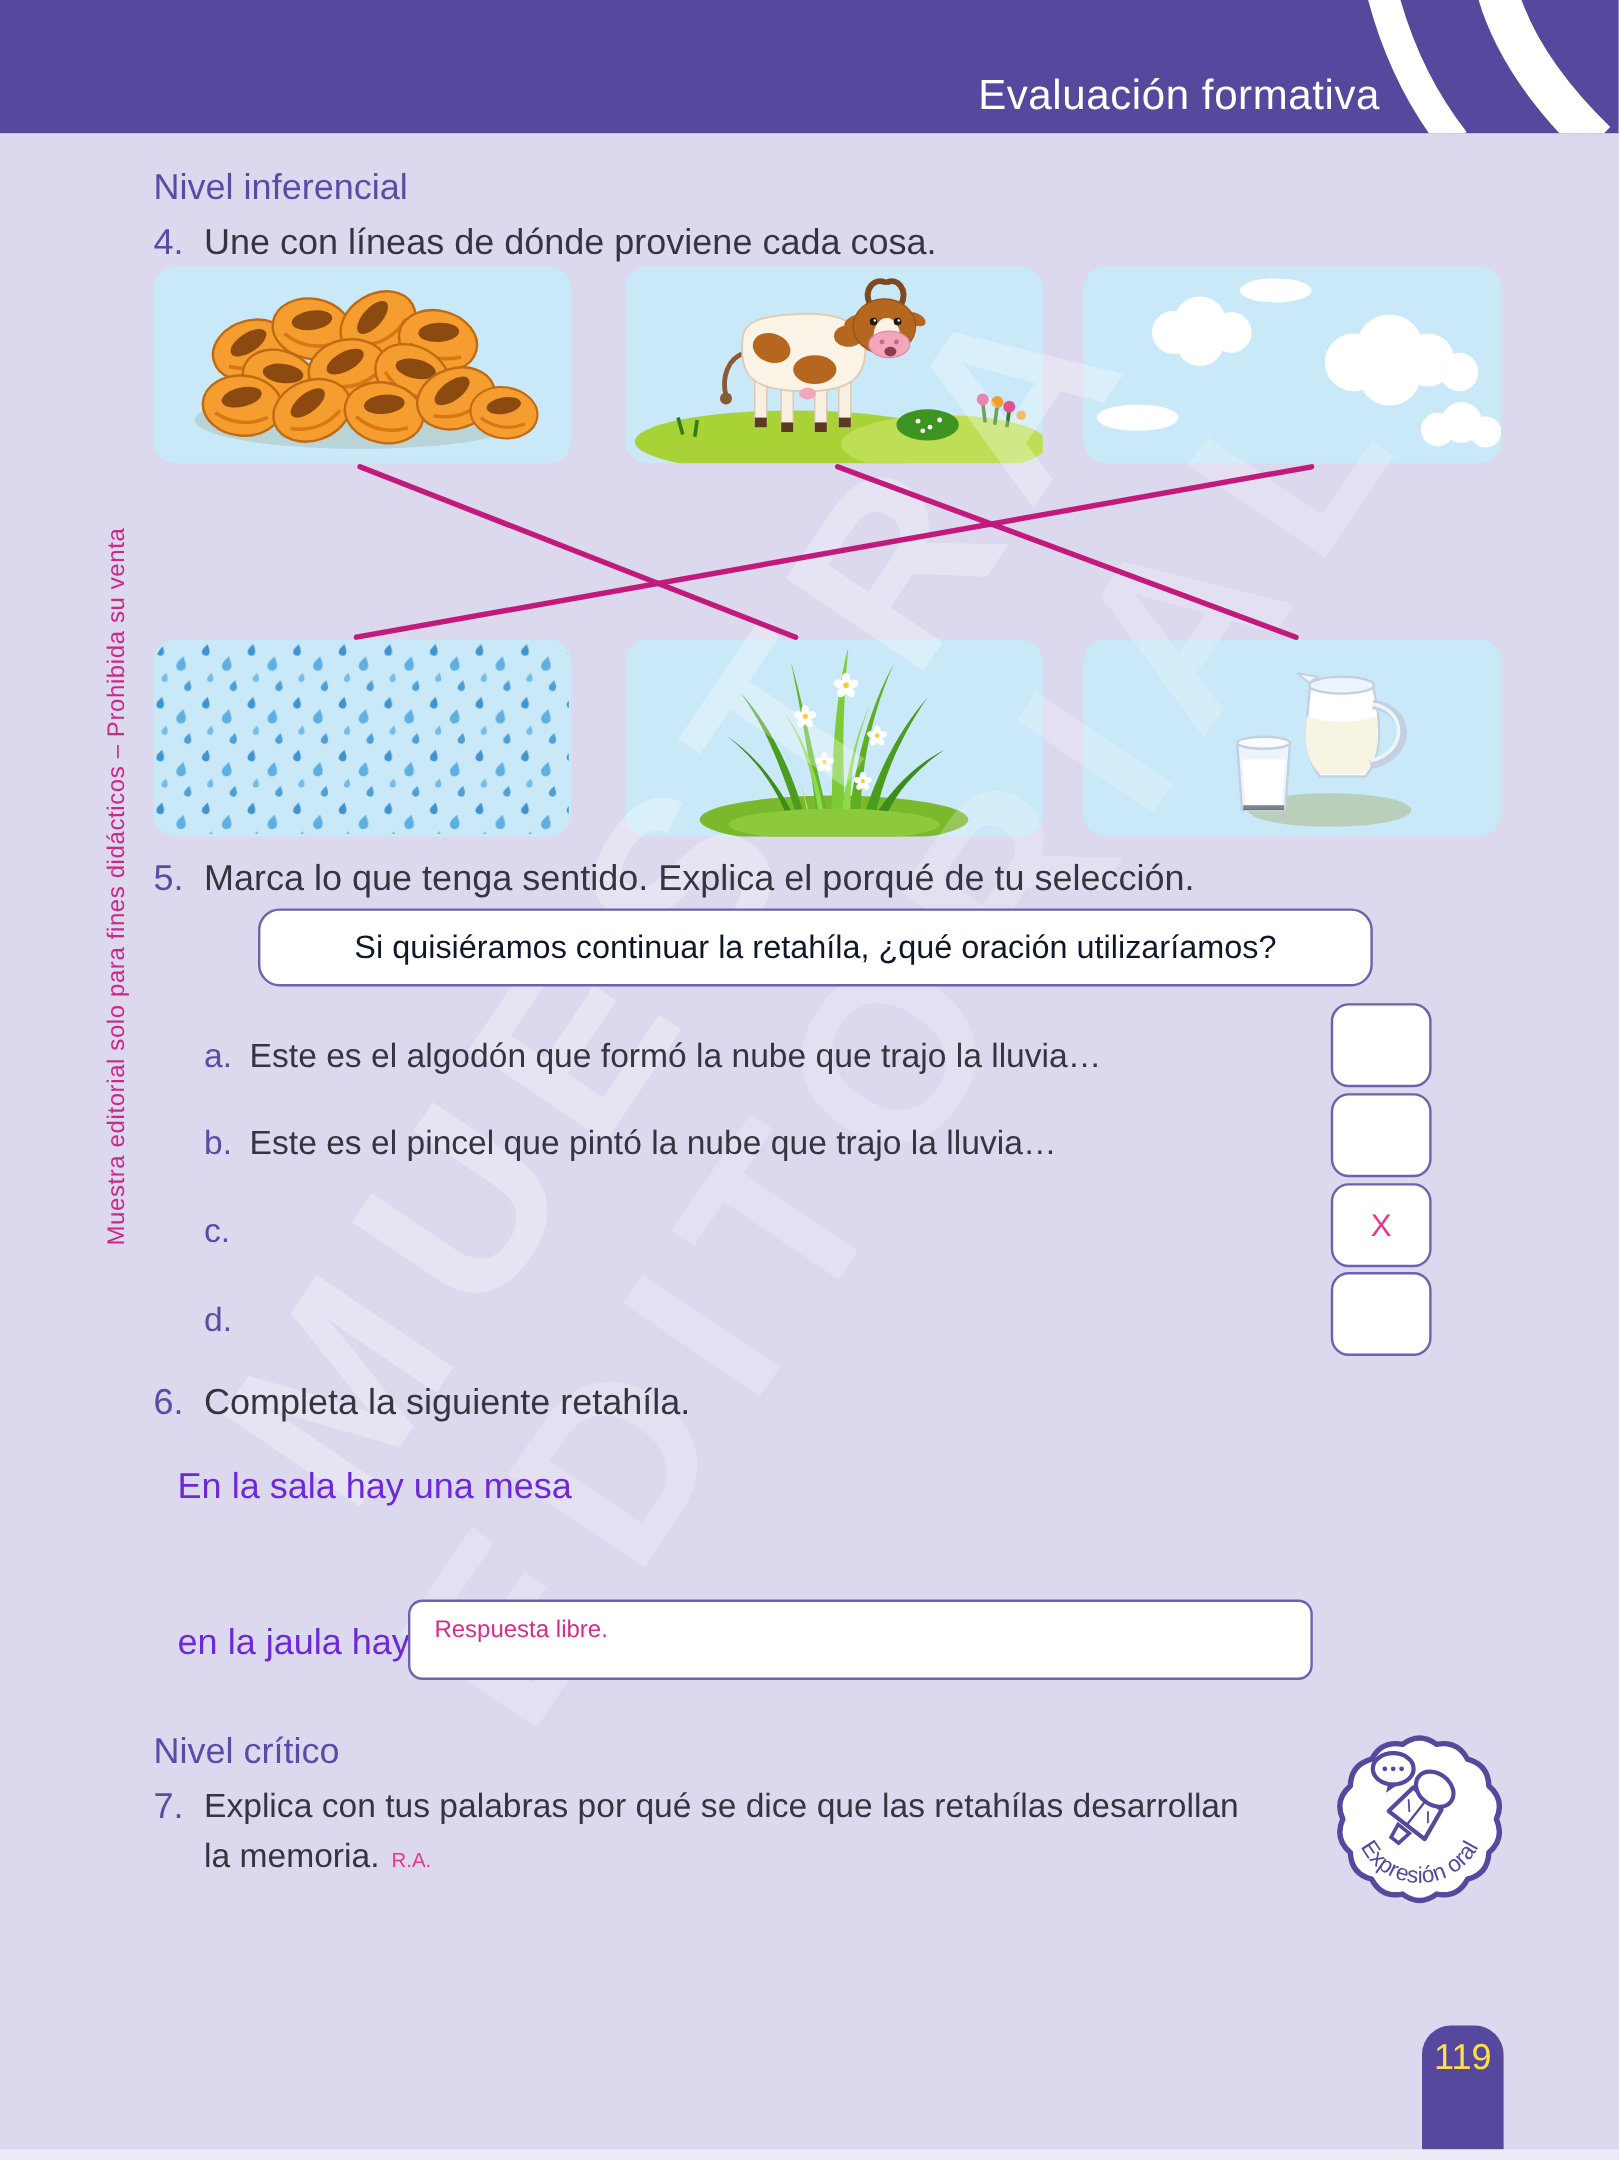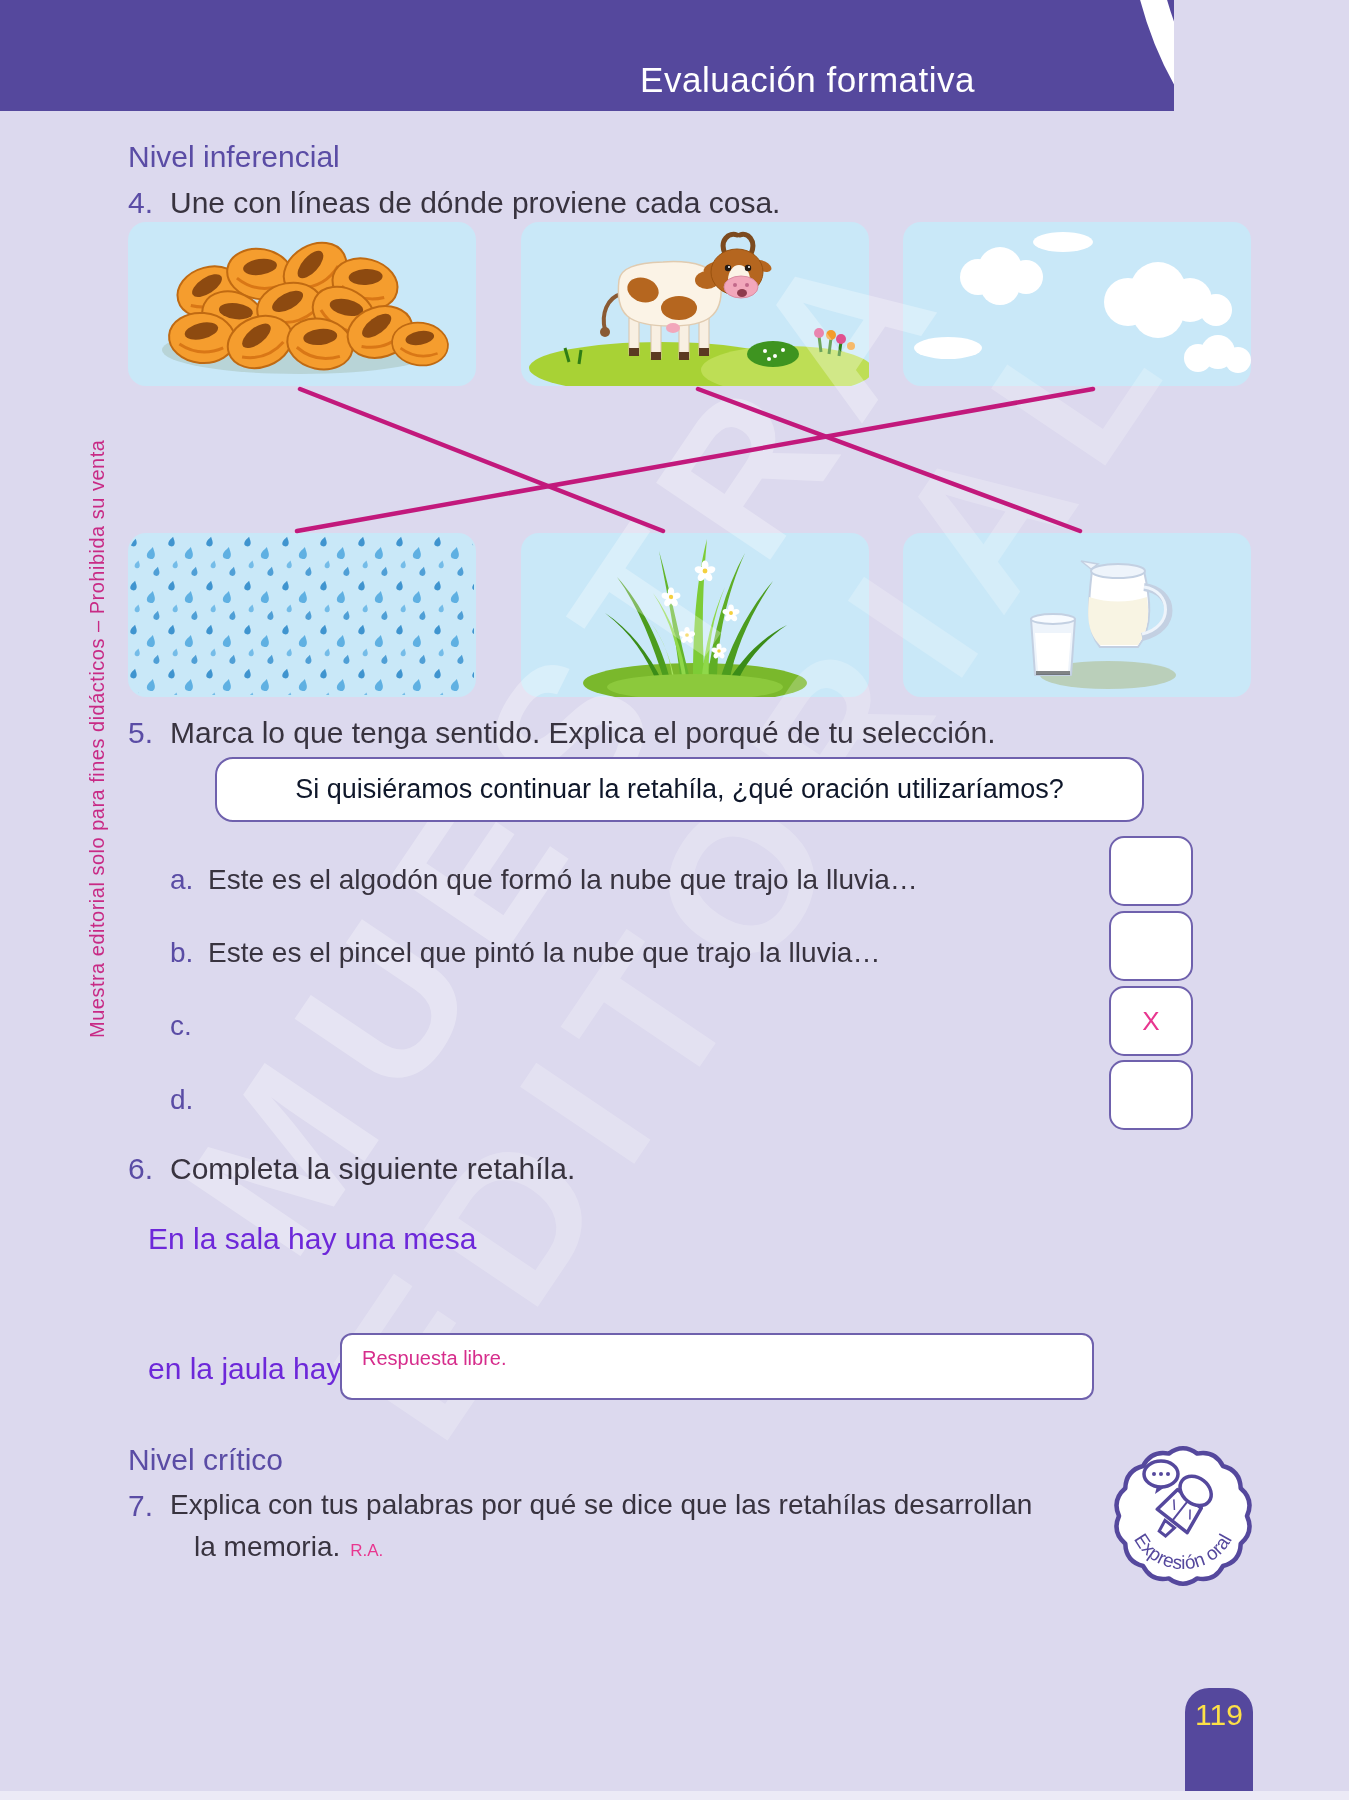--- a/index.html
+++ b/index.html
@@ -1,19 +1,19 @@
 <!DOCTYPE html>
 <html><head>
 <meta charset="utf-8">
 <style>
   html,body{margin:0;padding:0;background:#dcd9ee;}
   .page{position:relative;width:1349px;height:1800px;background:#dcd9ee;overflow:hidden;
         font-family:"Liberation Sans", sans-serif;color:#38333f;}
   
-  .header{position:absolute;left:0;top:0;width:1174px;height:111px;background:#55489d;z-index:5;overflow:hidden;}
+  .header{position:absolute;left:0;top:0;width:1349px;height:111px;background:#55489d;z-index:5;overflow:hidden;}
   .header-title{position:absolute;top:60px;right:199px;font-size:35px;color:#ffffff;letter-spacing:.5px;}
   .header svg{position:absolute;left:0;top:0;}
   
   .watermark{position:absolute;left:660px;top:800px;transform:translate(-50%,-50%) rotate(-56deg);
              z-index:2;text-align:center;white-space:nowrap;pointer-events:none;}
   .watermark div{font-size:200px;line-height:225px;letter-spacing:28px;font-weight:bold;color:rgba(255,255,255,0.30);}
   .watermark div:last-child{color:rgba(255,255,255,0.22);}
   
   .section-title{position:absolute;left:128px;font-size:30px;color:#5a4ca5;z-index:4;}
   .qnum{position:absolute;left:128px;font-size:30px;color:#5a4ca5;z-index:4;}
@@ -288,21 +288,21 @@
   <div class="qtext" style="top:1152px;">Completa la siguiente retahíla.</div>
   <div class="q6-line" style="top:1222px;">En la sala hay una mesa</div>
   <div class="q6-line" style="top:1352px;">en la jaula hay</div>
   <div class="answer-box">
     <span>Respuesta libre.</span>
   </div>
 
   <div class="section-title" style="top:1443px;">Nivel crítico</div>
   <div class="qnum" style="top:1489px;">7.</div>
   <div class="qtext" style="top:1489px;font-size:28px;">Explica con tus palabras por qué se dice que las retahílas desarrollan</div>
-  <div class="qtext" style="top:1531px;font-size:28px;margin-left:24px;">
+  <div class="qtext" style="top:1531px;font-size:28px;">
     <span>la memoria.</span><span class="q7-note">R.A.</span>
   </div>
 
   <div class="stamp">
     <svg width="146" height="146" viewBox="0 0 146 146">
       <g transform="translate(73 73)">
         <path fill="#ffffff" stroke="#55489d" stroke-width="4.5" stroke-linejoin="round" d="M 64.0 0.0 Q 71.2 16.2 57.7 27.8 Q 57.1 45.5 39.9 50.0 Q 31.7 65.8 14.2 62.4 Q 0.0 73.0 -14.2 62.4 Q -31.7 65.8 -39.9 50.0 Q -57.1 45.5 -57.7 27.8 Q -71.2 16.2 -64.0 0.0 Q -71.2 -16.2 -57.7 -27.8 Q -57.1 -45.5 -39.9 -50.0 Q -31.7 -65.8 -14.2 -62.4 Q -0.0 -73.0 14.2 -62.4 Q 31.7 -65.8 39.9 -50.0 Q 57.1 -45.5 57.7 -27.8 Q 71.2 -16.2 64.0 -0.0 Z"></path>
         <g transform="translate(4 -14)">
           <g transform="rotate(38)">
             <path d="M-15 -4 L15 -4 L19 24 L-19 24 Z" fill="#ffffff" stroke="#55489d" stroke-width="3.5" stroke-linejoin="round"></path>

